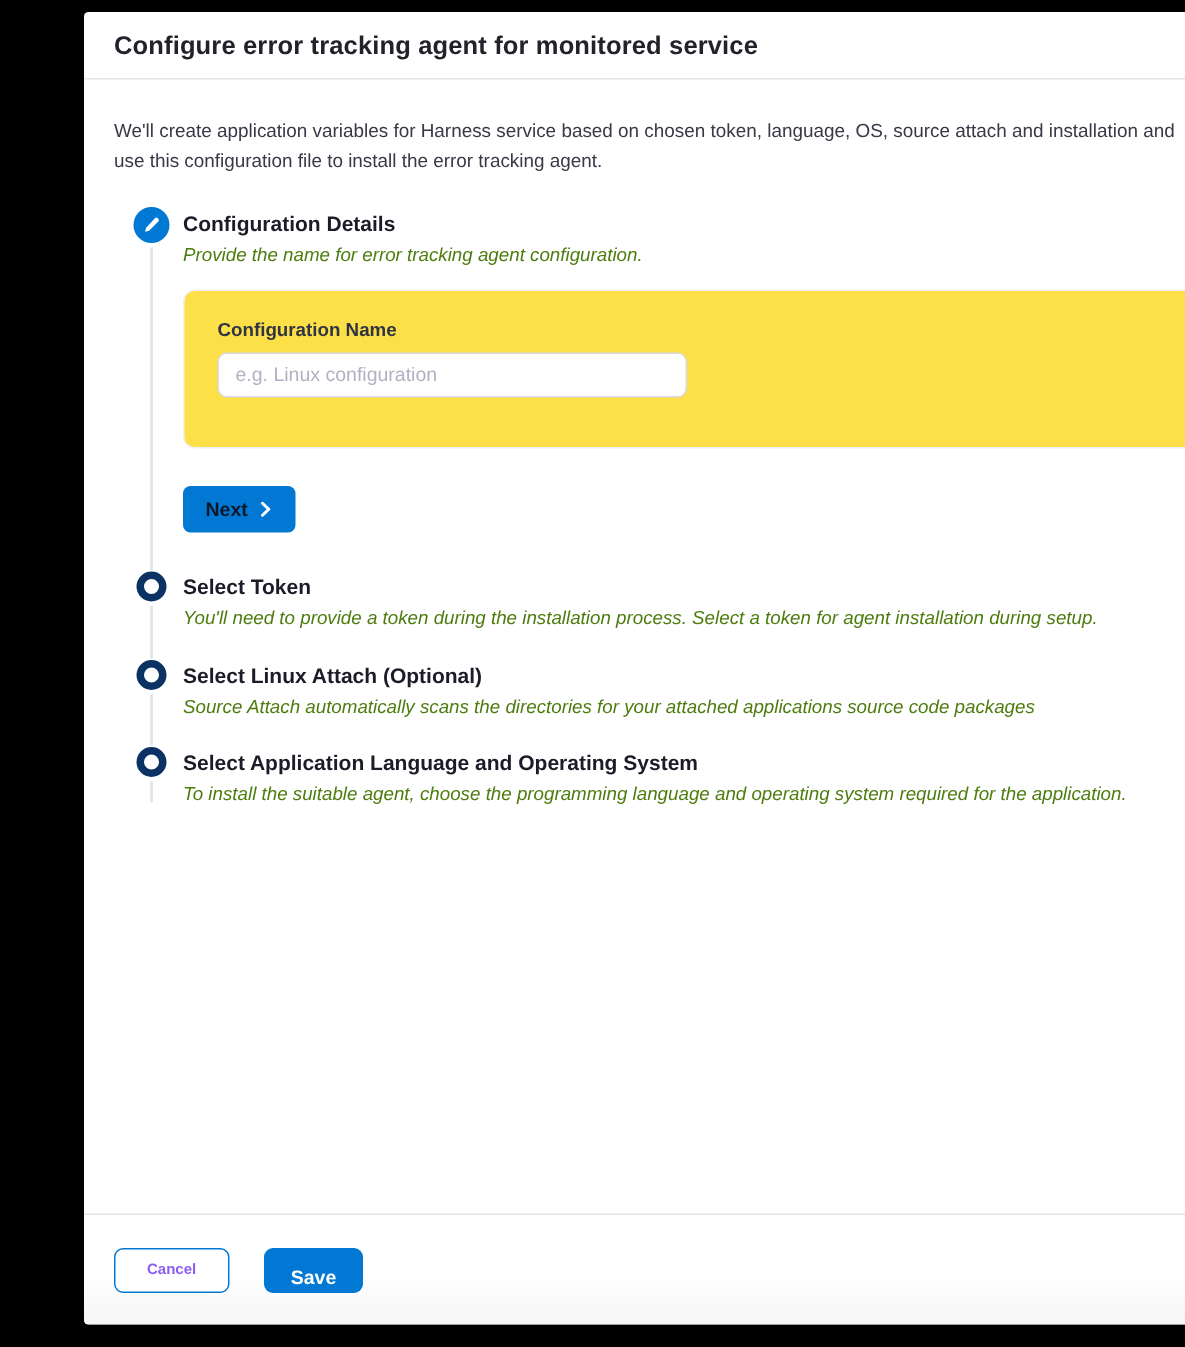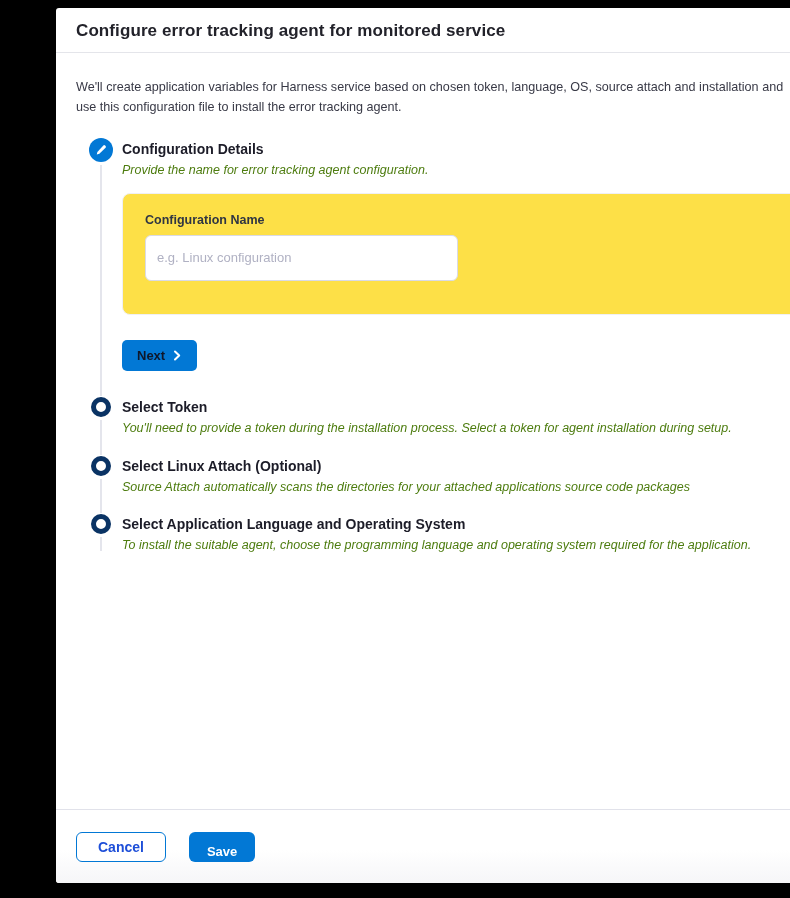--- a/index.html
+++ b/index.html
@@ -97,21 +97,21 @@
   }
   .field-label {
     display: block;
     font-size: 12.5px;
     font-weight: 600;
     color: #2f3543;
     margin-bottom: 8px;
   }
   .text-input {
     width: 313px;
-    height: 46px;
+    height: 30px;
     border: 1px solid #d9dae5;
     border-radius: 6px;
     padding: 0 11px;
     font-size: 13px;
     color: #22222a;
     background: #fff;
     outline: none;
     font-family: "Liberation Sans", "DejaVu Sans", sans-serif;
   }
   .text-input::placeholder { color: #b0b1c3; }
@@ -140,24 +140,24 @@
     background: linear-gradient(#ffffff 55%, #f6f6f8);
     display: flex;
     align-items: center;
     padding: 0 20px;
     gap: 23px;
   }
   .btn-cancel {
     height: 30px;
     padding: 0 21px;
     background: #fff;
-    color: #1d4ed8;
+    color: #8b5cf6;
     border: 1px solid #0278d5;
     border-radius: 6px;
-    font-size: 14px;
+    font-size: 10px;
     font-weight: 700;
     cursor: pointer;
     font-family: "Liberation Sans", "DejaVu Sans", sans-serif;
   }
   .btn-save {
     height: 30px;
     padding: 12px 18px;
     background: #0278d5;
     color: #fff;
     border: none;

